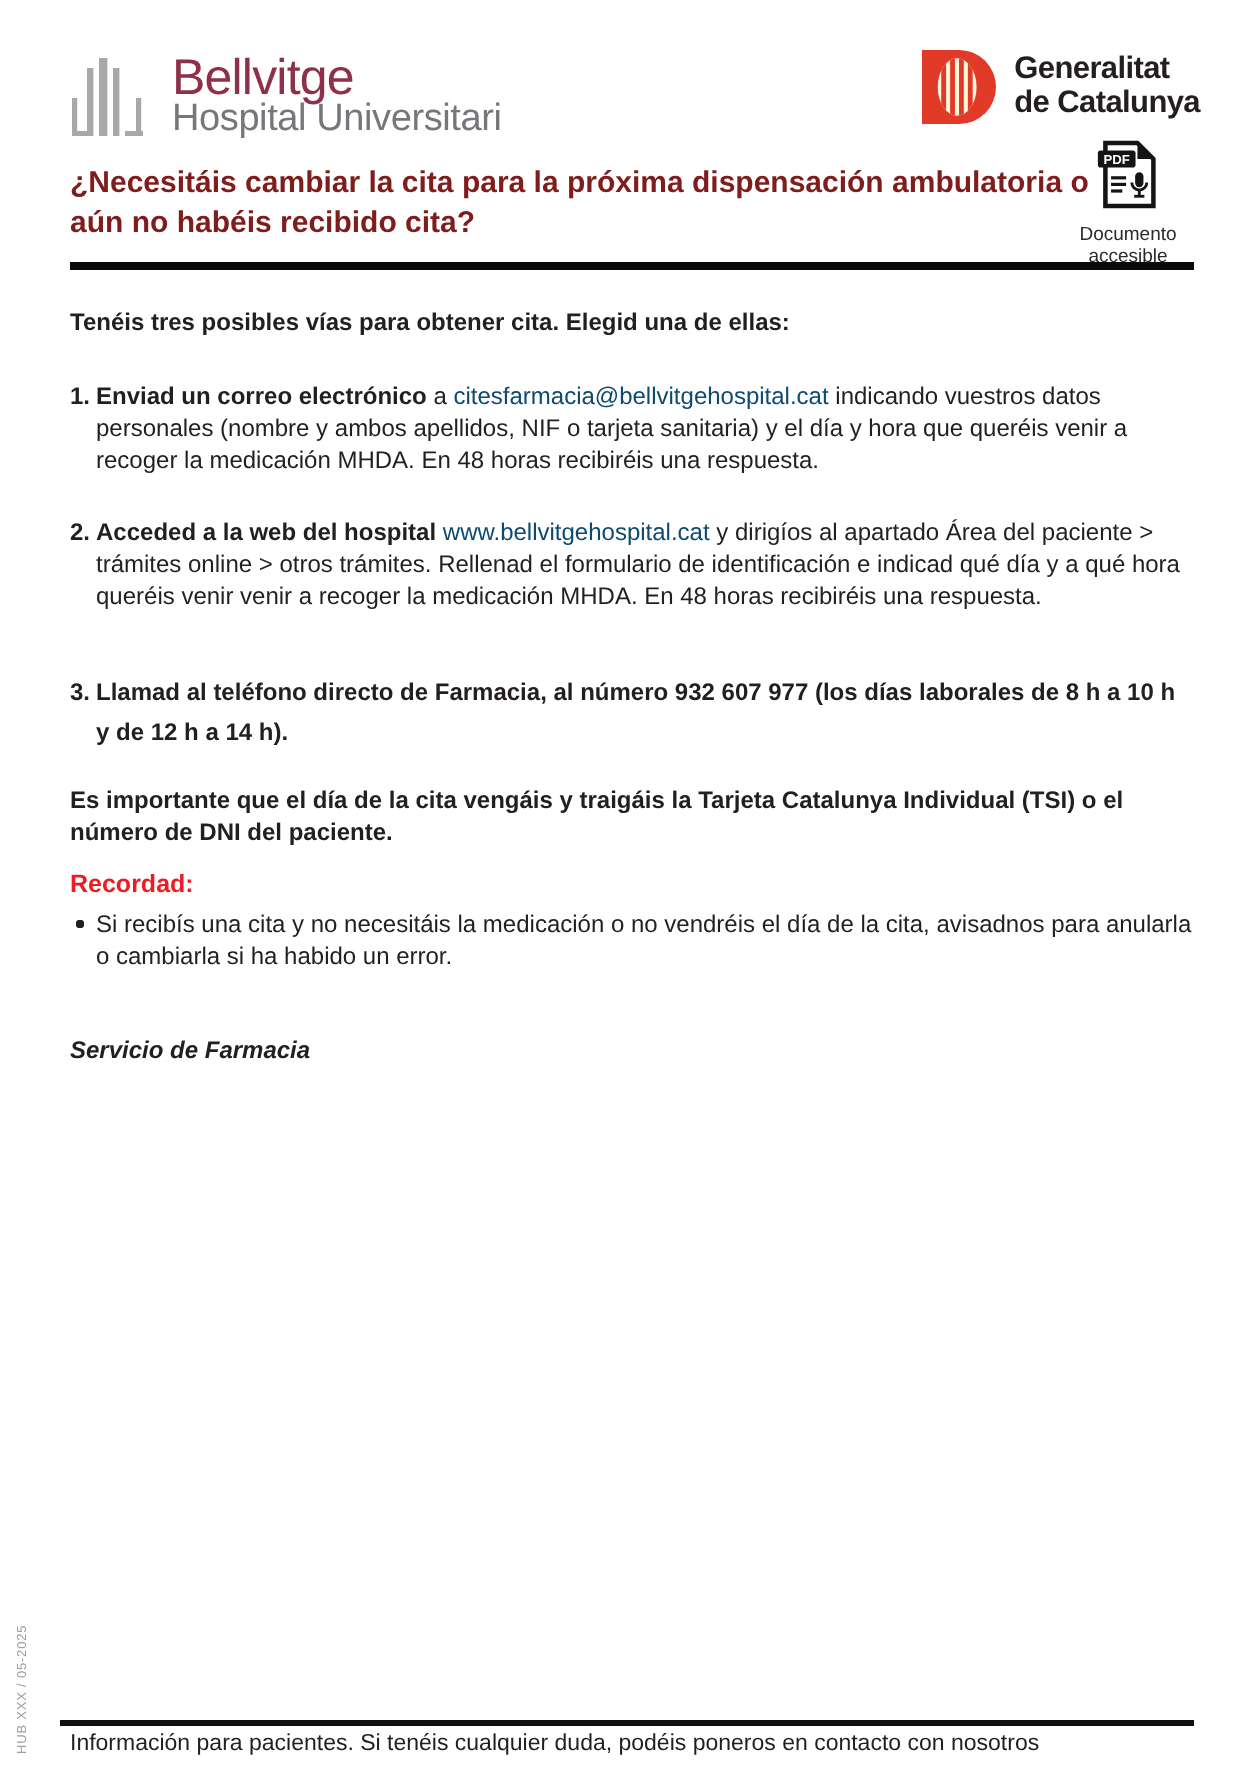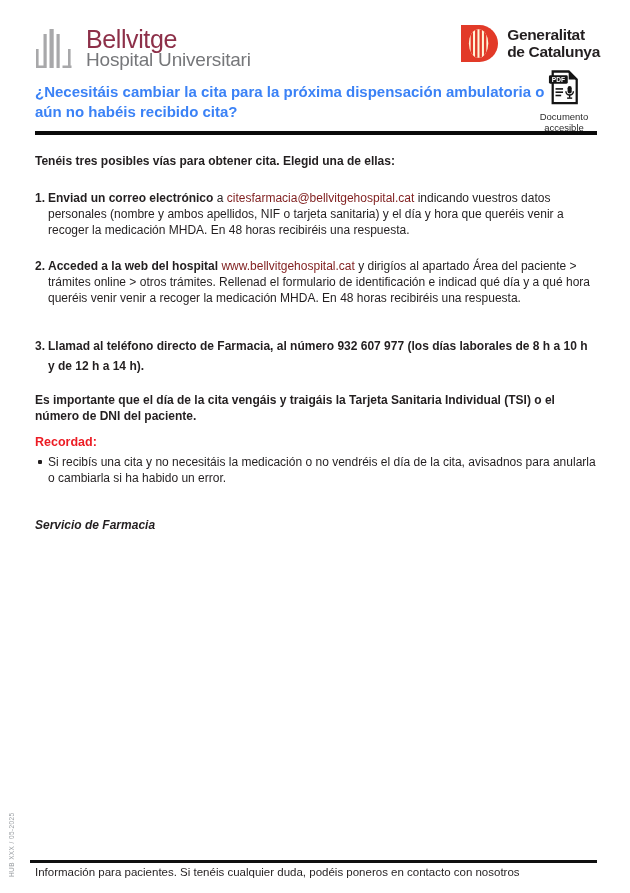--- a/index.html
+++ b/index.html
@@ -18,31 +18,31 @@
   .brand-sub { font-size:19px; line-height:16px; color:#76777a; letter-spacing:-0.2px; }
   .gencat { display:flex; align-items:center; gap:9px; }
   .gencat-text { font-size:15.5px; line-height:16.5px; font-weight:bold; color:#231f20; letter-spacing:-0.3px; }
 
   
   .accessible { position:absolute; top:69px; right:26px; width:80px; text-align:center; cursor:pointer; }
   .accessible-label { font-size:9.5px; line-height:10.5px; color:#2b2b2b; margin-top:2px; }
 
   
   .title-block { position:absolute; top:82px; left:35px; width:562px; }
-  .title-block h1 { margin:0; width:516px; font-size:15px; line-height:19.5px; font-weight:bold; color:#3b82f6; }
+  .title-block h1 { margin:0; width:516px; font-size:15px; line-height:19.5px; font-weight:bold; color:#7f1d1d; }
   .title-rule { margin-top:10px; height:3.5px; background:#0a0a0a; width:562px; }
 
   
   .content { position:absolute; top:153px; left:35px; width:562px; font-size:12px; line-height:16px; }
   .b { font-weight:bold; }
   .intro { font-weight:bold; margin:0 0 21px 0; }
   .step { position:relative; padding-left:13px; margin:0 0 20px 0; }
   .step-num { position:absolute; left:0; top:0; font-weight:bold; }
   .step-3 { line-height:20px; margin-top:30px; margin-bottom:0; }
-  .link { color:#7f1d1d; text-decoration:none; cursor:pointer; }
+  .link { color:#0c4a6e; text-decoration:none; cursor:pointer; }
   .important { font-weight:bold; margin:16px 0 0 0; }
   .recordad { font-weight:bold; color:#ec1c24; font-size:12.5px; margin:10px 0 4px 0; }
   .bullets { list-style:none; margin:0; padding:0; }
   .bullets li { position:relative; padding-left:13px; margin:0 0 3px 0; }
   .dot { position:absolute; left:3px; top:6px; width:4px; height:4px; border-radius:50%; background:#231f20; }
   .signature { font-weight:bold; font-style:italic; margin:31px 0 0 0; }
 
   
   .footer-rule { position:absolute; top:860px; left:30px; width:567px; height:2.5px; background:#101010; }
   .footer-text { position:absolute; top:866px; left:35px; margin:0; font-size:11.5px; color:#231f20; }
@@ -138,21 +138,21 @@
     <div class="step">
       <span class="step-num">2.</span>
       <span class="step-body"><span class="b">Acceded a la web del hospital</span><span> </span><a class="link">www.bellvitgehospital.cat</a><span> y dirigíos al apartado Área del paciente &gt; trámites online &gt; otros trámites. Rellenad el formulario de identificación e indicad qué día y a qué hora queréis venir venir a recoger la medicación MHDA. En 48 horas recibiréis una respuesta.</span></span>
     </div>
 
     <div class="step step-3">
       <span class="step-num">3.</span>
       <span class="step-body b">Llamad al teléfono directo de Farmacia, al número 932 607 977 (los días laborales de 8 h a 10 h y de 12 h a 14 h).</span>
     </div>
 
-    <p class="important">Es importante que el día de la cita vengáis y traigáis la Tarjeta Sanitaria Individual (TSI) o el número de DNI del paciente.</p>
+    <p class="important">Es importante que el día de la cita vengáis y traigáis la Tarjeta Catalunya Individual (TSI) o el número de DNI del paciente.</p>
 
     <p class="recordad">Recordad:</p>
     <ul class="bullets">
       <li><span class="dot"></span></li>
       <li><span class="dot"></span></li>
       <li><span class="dot"></span><span>Si recibís una cita y no necesitáis la medicación o no vendréis el día de la cita, avisadnos para anularla o cambiarla si ha habido un error.</span></li>
     </ul>
 
     <p class="signature">Servicio de Farmacia</p>
   </main>

